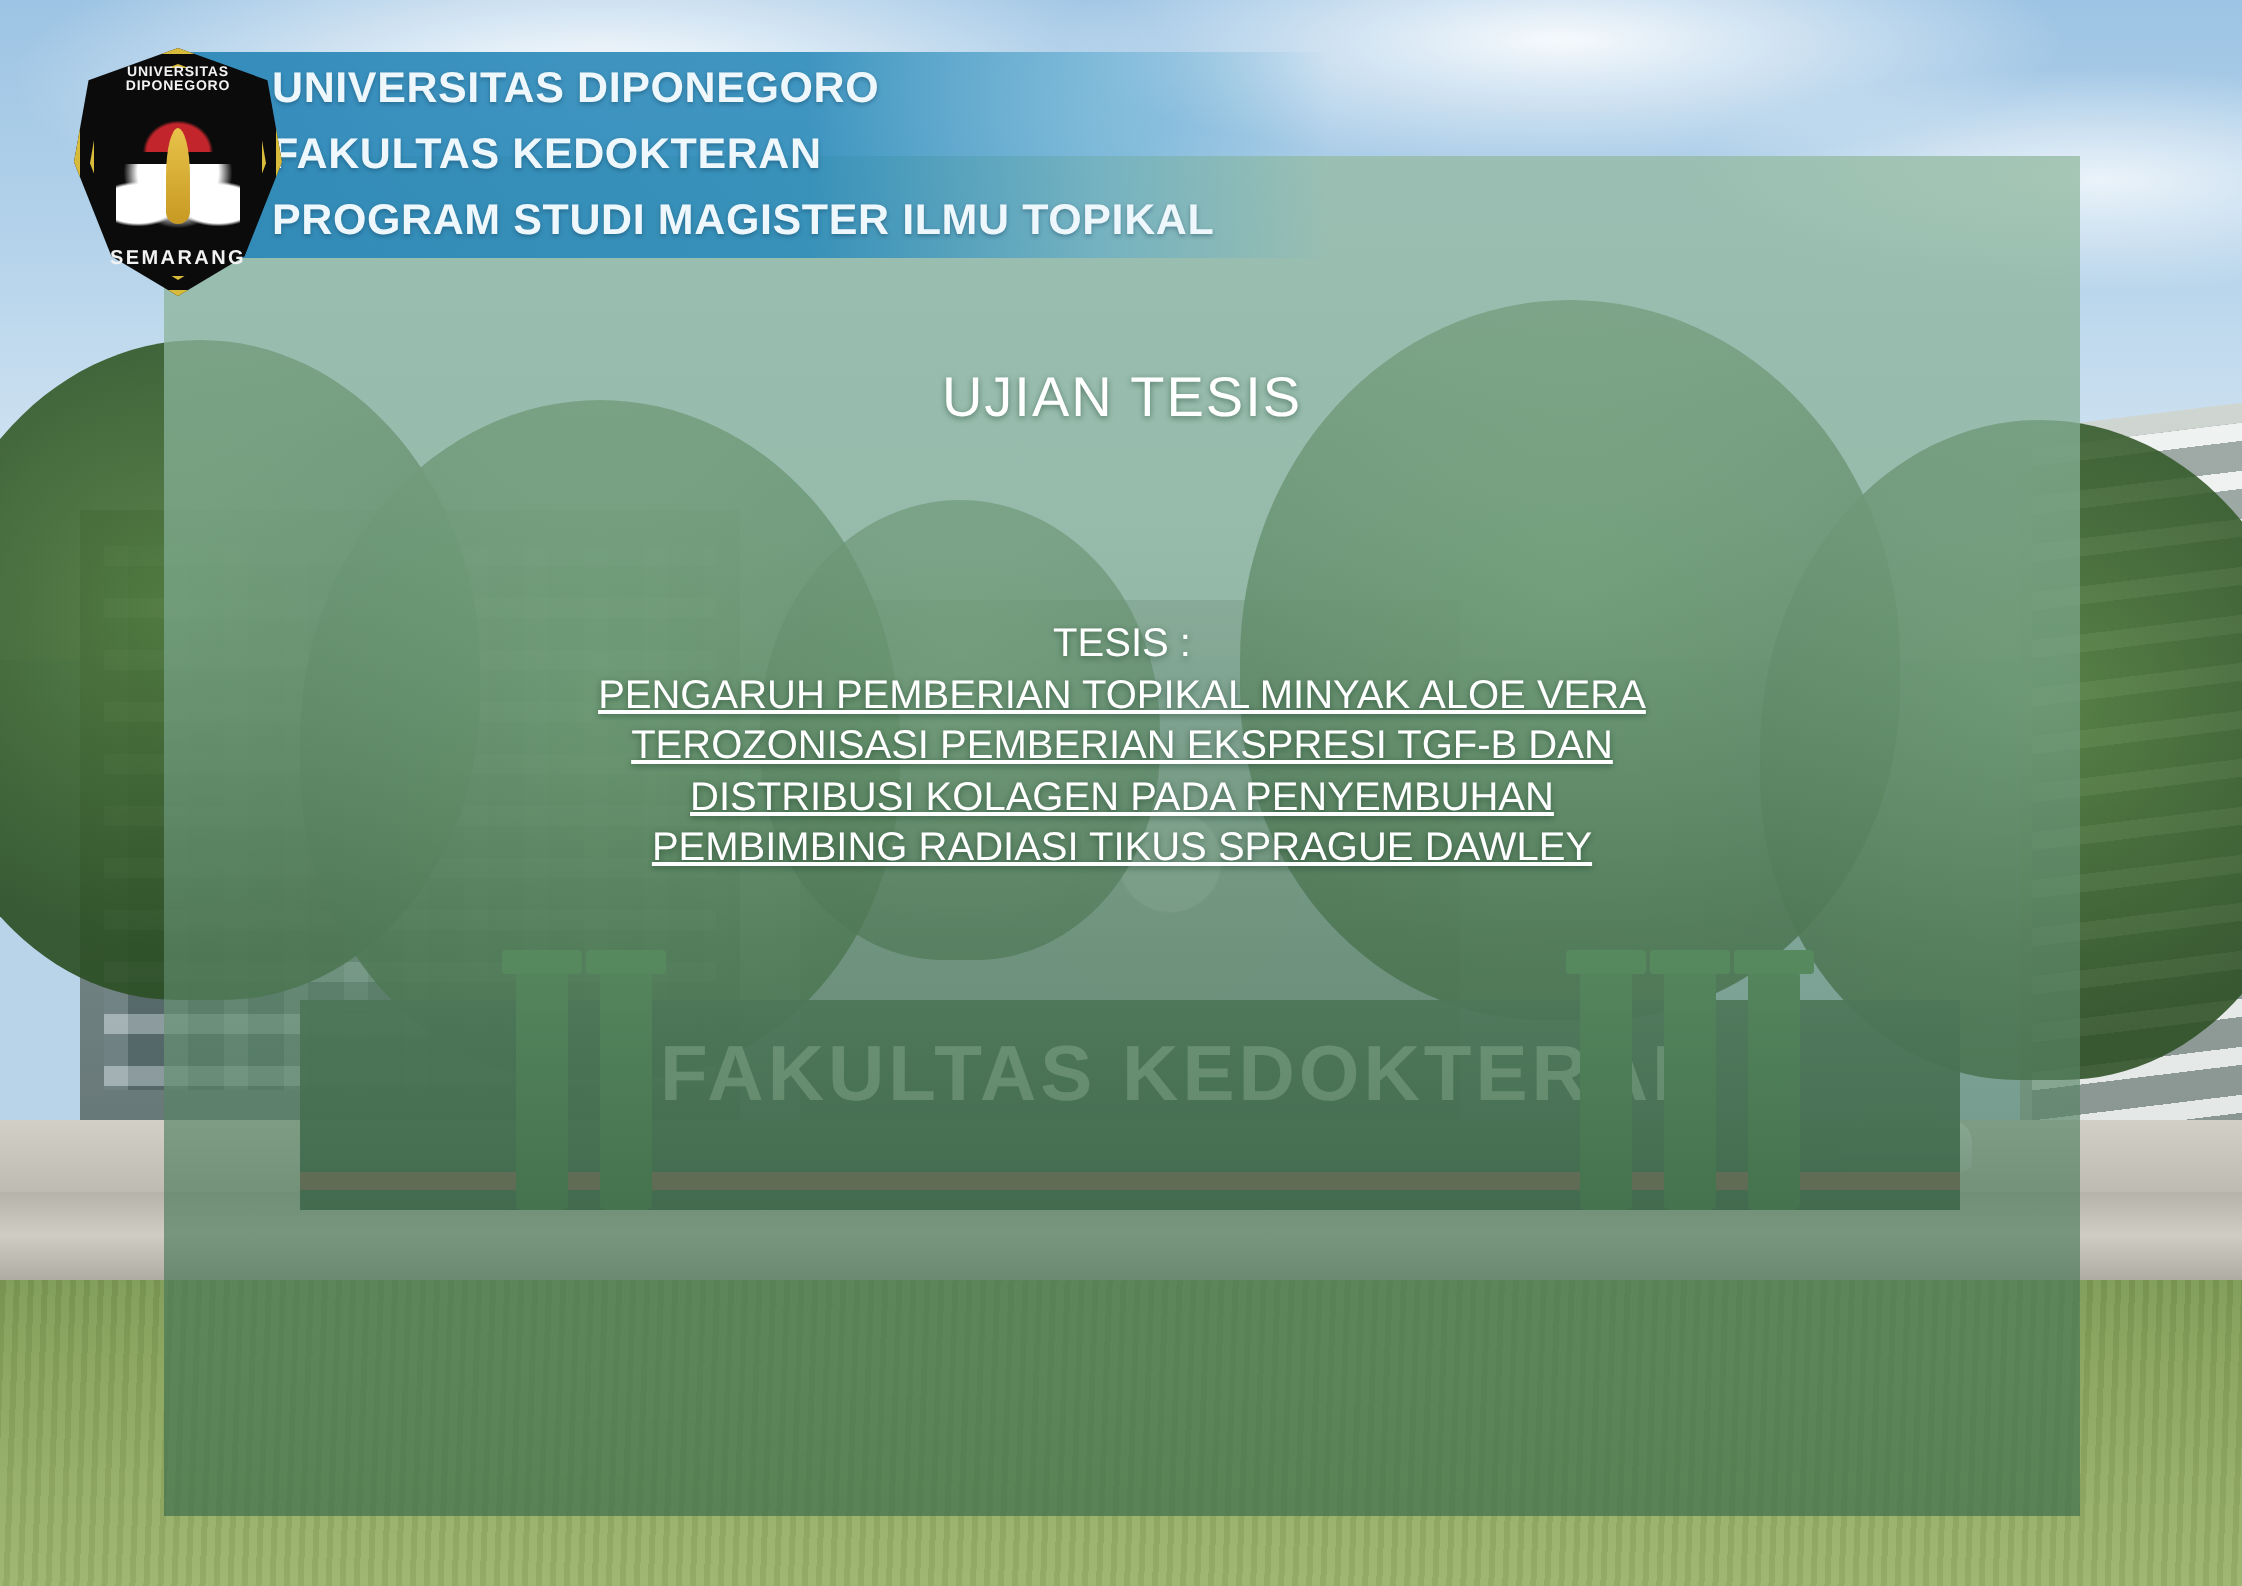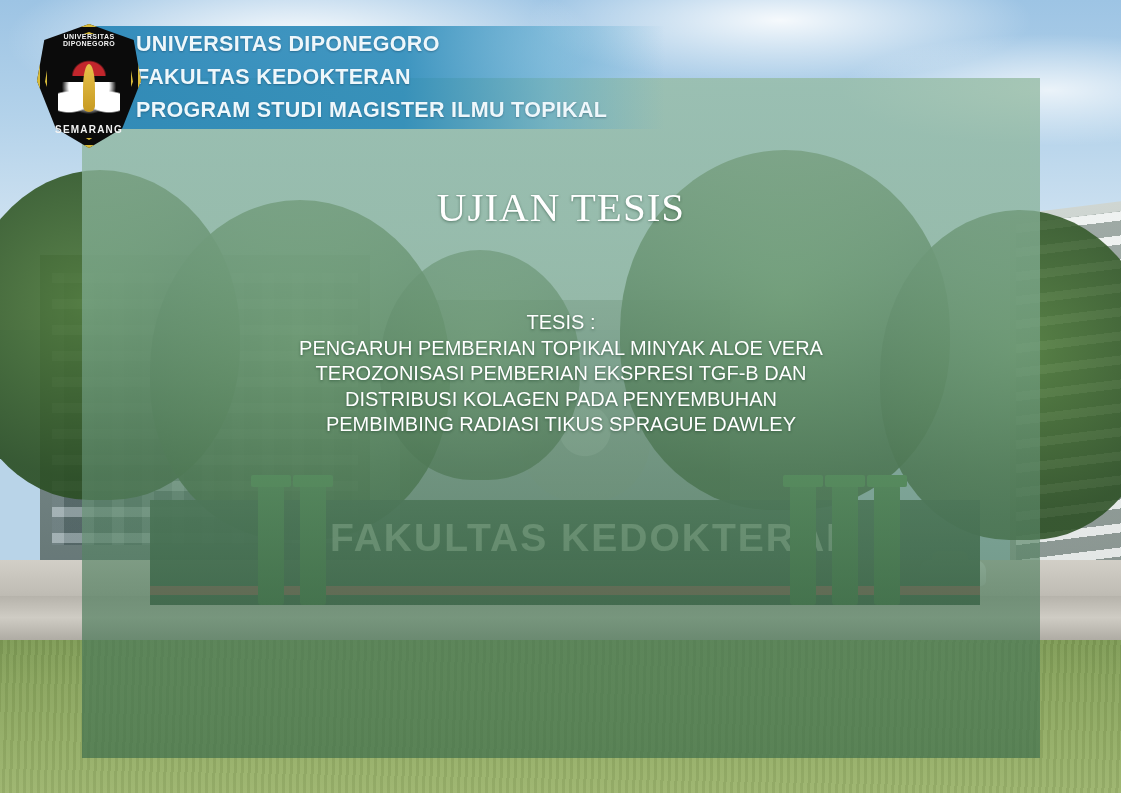--- a/index.html
+++ b/index.html
@@ -179,36 +179,36 @@
     z-index:4;
   }
 
   
   #content {
     position:absolute; left:82px; top:78px; width:958px; height:680px;
     z-index:10; color:#ffffff; text-align:center;
   }
   #title-main {
     position:absolute; left:0; top:105px; width:100%;
-    font-family:Liberation Serif, serif;
-    font-size:41px; letter-spacing:1px;
+    font-family:Liberation Sans, sans-serif;
+    font-size:28px; letter-spacing:1px;
     text-shadow:0 1px 3px rgba(0,40,20,.45);
   }
   #author {
     position:absolute; left:0; top:175px; width:100%;
     font-size:25px; font-weight:400;
     text-shadow:0 1px 3px rgba(0,40,20,.45);
   }
   #thesis-block {
     position:absolute; left:0; top:232px; width:100%;
     font-size:20px; line-height:25.5px; font-weight:400;
     text-shadow:0 1px 3px rgba(0,40,20,.45);
   }
   #thesis-block .lbl { display:block; }
-  #thesis-block .ln  { display:block; }
+  #thesis-block .ln  { display:block;text-decoration:underline; }
   #date {
     position:absolute; left:0; top:380px; width:100%;
     font-size:20.5px; text-shadow:0 1px 3px rgba(0,40,20,.45);
   }
   #advisors {
     position:absolute; left:130px; top:468px; width:800px;
     text-align:left; text-shadow:0 1px 3px rgba(0,40,20,.5);
   }
   #advisors .heading { font-size:17.5px; line-height:24px; display:block; }
   #advisors ol { list-style:none; margin:2px 0 0 0; padding:0; }

